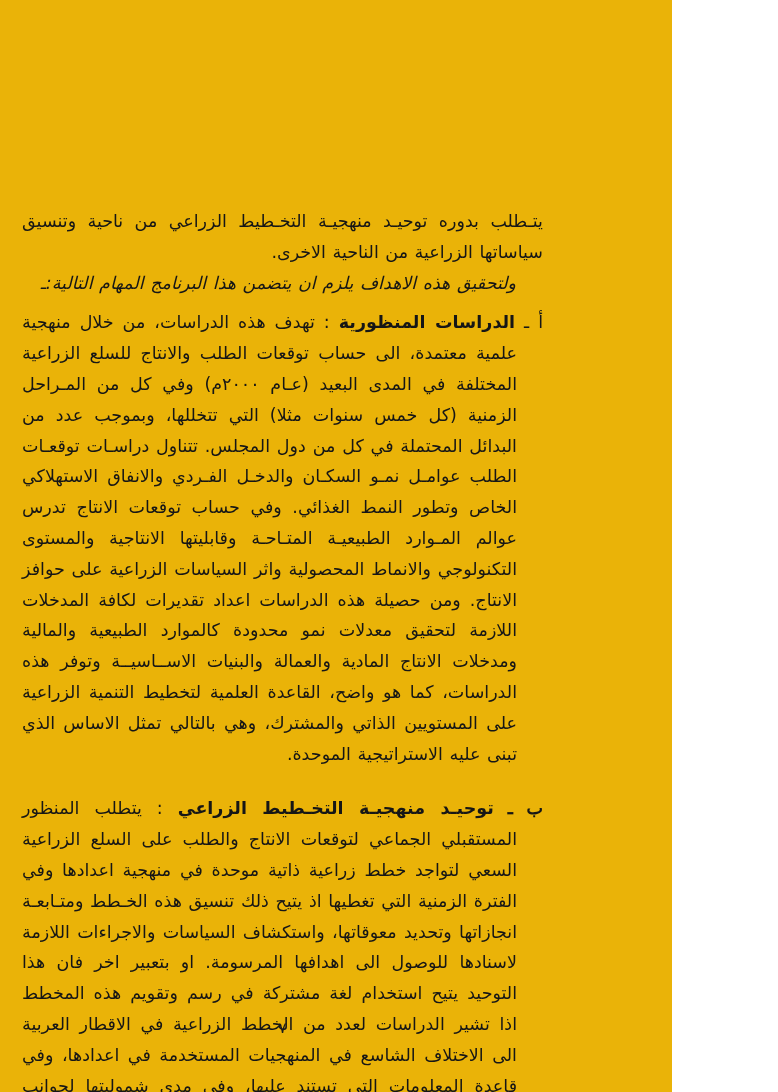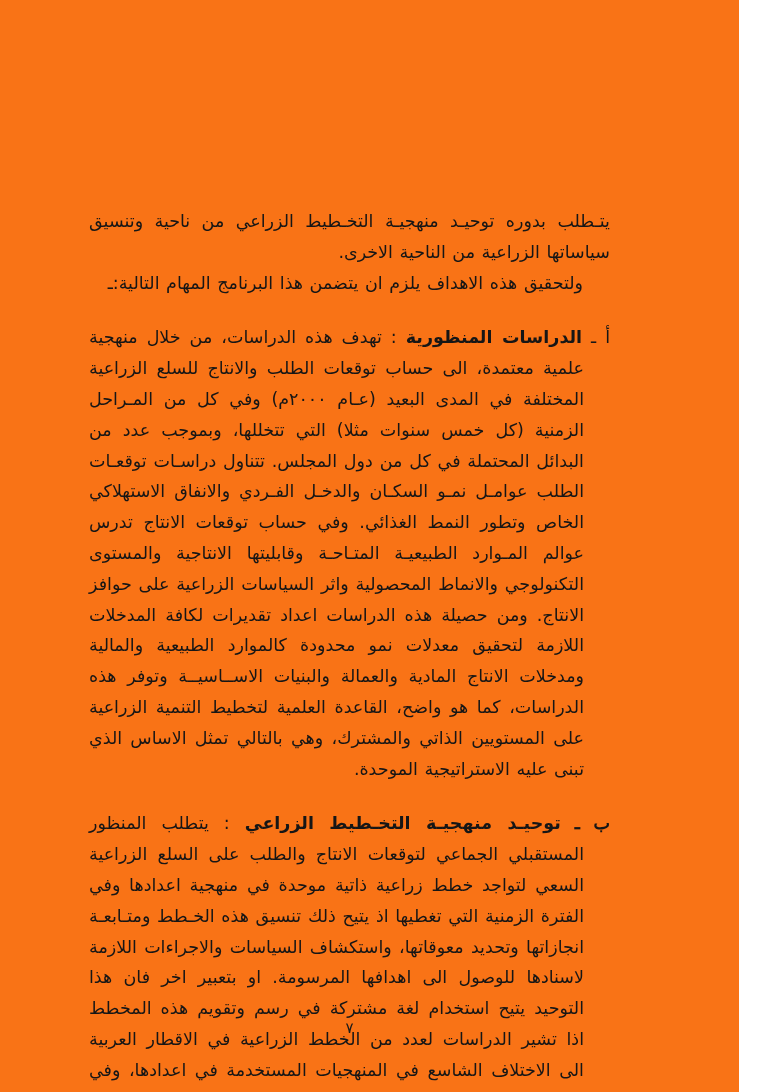--- a/index.html
+++ b/index.html
@@ -2,48 +2,50 @@
 <html lang="ar"><head>
 <meta charset="utf-8">
 <style>
   html, body {
     margin: 0;
     padding: 0;
     background: #ffffff;
   }
   .page {
     position: relative;
-    width: 739px;
+    width: 643px;
     height: 1092px;
-    background: #f97316;
+    background: #eab308;
     color: #161616;
     font-family: "DejaVu Sans", sans-serif;
     overflow: hidden;
+    padding-left: 29px;
   }
   .text-block {
     position: absolute;
     top: 206px;
     right: 129px;
     width: 521px;
     direction: rtl;
     unicode-bidi: embed;
     text-align: justify;
     font-size: 17.5px;
     line-height: 30.8px;
     letter-spacing: 0px;
     word-spacing: 1px;
   }
   .para {
     margin: 0;
   }
   .para.objective {
     text-indent: 27px;
+    font-style: italic;
   }
   .list-item {
-    margin-top: 24px;
+    margin-top: 9px;
     padding-right: 26px;
     text-indent: -26px;
   }
   .list-item.second {
     margin-top: 24px;
   }
   .item-title {
     font-weight: bold;
   }
   .item-marker {

